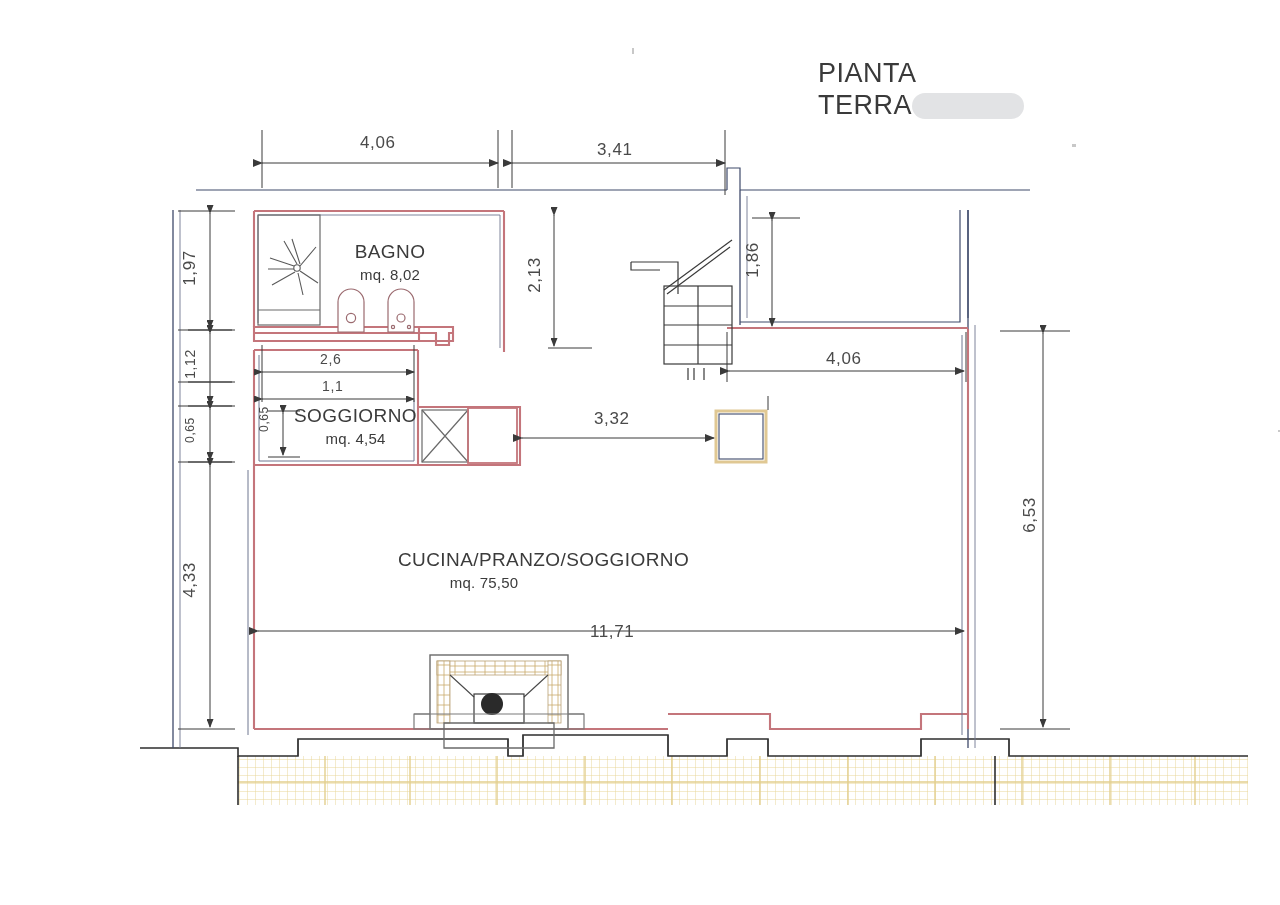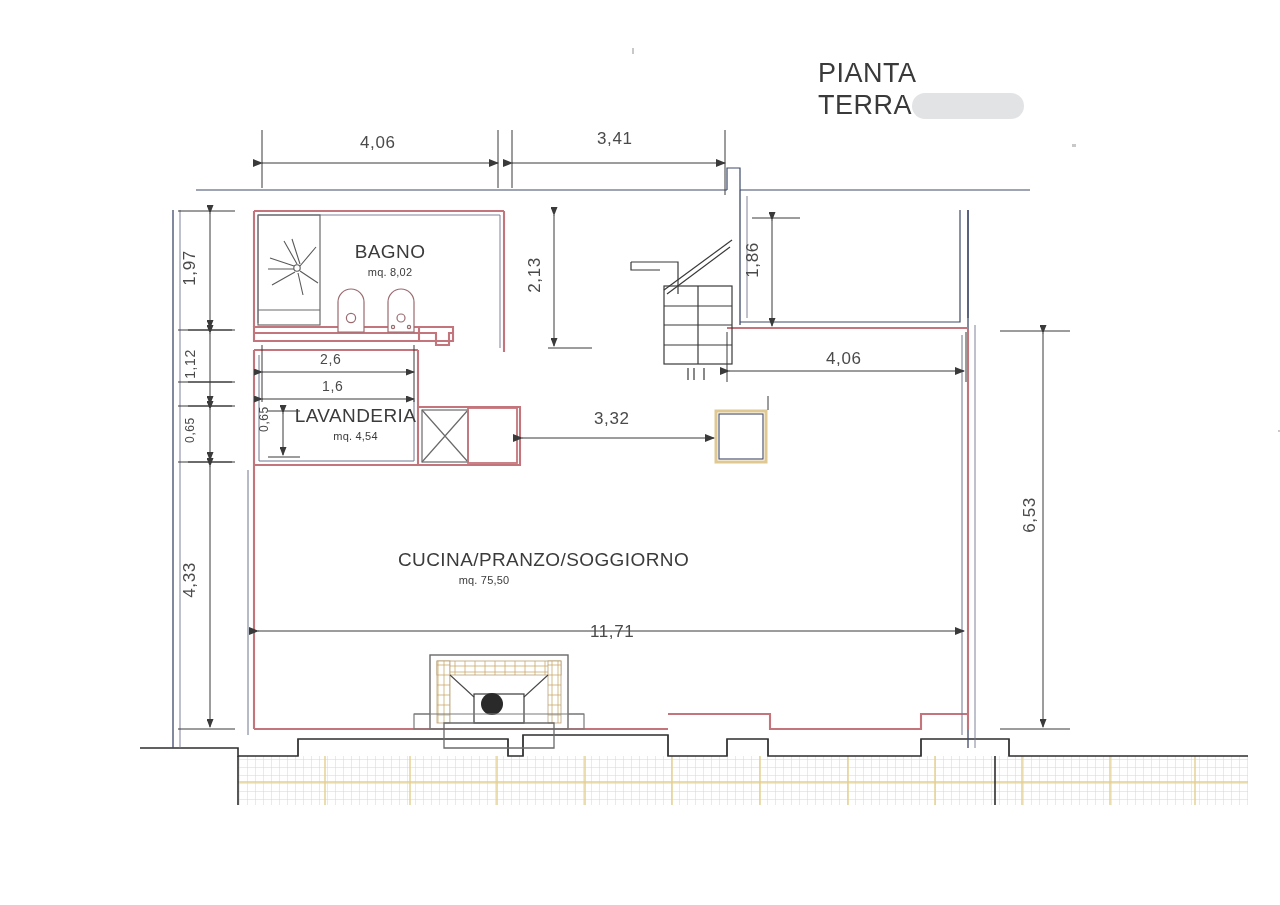--- a/index.html
+++ b/index.html
@@ -46,21 +46,21 @@
     border-radius: 13px;
   }
   .room-label {
     position: absolute;
     text-align: center;
     color: #3b3b3b;
     white-space: nowrap;
     font-family: "Liberation Sans", sans-serif;
   }
   .room-name { font-size: 19px; letter-spacing: 0.4px; }
-  .room-area { font-size: 11px; letter-spacing: 0.2px; margin-top: 3px; }
+  .room-area { font-size: 15px; letter-spacing: 0.2px; margin-top: 3px; }
   .dim-text {
     position: absolute;
     color: #4a4a4a;
     white-space: nowrap;
     font-family: "Liberation Sans", sans-serif;
     font-size: 17px;
     letter-spacing: 0.6px;
   }
   .dim-small { font-size: 14px; }
   .dim-tiny { font-size: 12px; }
@@ -368,43 +368,43 @@
       <span class="redaction"></span>
     </span>
   </div>
 
   <div class="room-label" style="left:330px; top:241px; width:120px;">
     <div class="room-name">BAGNO</div>
     <div class="room-area">mq. 8,02</div>
   </div>
 
   <div class="room-label" style="left:288px; top:405px; width:135px;">
-    <div class="room-name">LAVANDERIA</div>
+    <div class="room-name">SOGGIORNO</div>
     <div class="room-area">mq. 4,54</div>
   </div>
 
   <div class="room-label" style="left:398px; top:549px; width:270px;">
     <div class="room-name">CUCINA/PRANZO/SOGGIORNO</div>
     <div class="room-area" style="margin-left:-98px;">mq. 75,50</div>
   </div>
 
   <div class="dim-text" style="left:360px; top:133px;">4,06</div>
-  <div class="dim-text" style="left:597px; top:129px;">3,41</div>
+  <div class="dim-text" style="left:597px; top:140px;">3,41</div>
 
   <div class="dim-text dim-vert" style="left:160px; top:258px; width:60px; text-align:center;">1,97</div>
   <div class="dim-text dim-vert dim-small" style="left:163px; top:356px; width:54px; text-align:center;">1,12</div>
   <div class="dim-text dim-vert dim-tiny" style="left:166px; top:423px; width:48px; text-align:center;">0,65</div>
   <div class="dim-text dim-vert" style="left:160px; top:570px; width:60px; text-align:center;">4,33</div>
 
   <div class="dim-text dim-vert" style="left:505px; top:265px; width:60px; text-align:center;">2,13</div>
   <div class="dim-text dim-vert" style="left:723px; top:250px; width:60px; text-align:center;">1,86</div>
 
   <div class="dim-text" style="left:826px; top:349px;">4,06</div>
 
   <div class="dim-text dim-small" style="left:320px; top:351px;">2,6</div>
-  <div class="dim-text dim-small" style="left:322px; top:378px;">1,6</div>
+  <div class="dim-text dim-small" style="left:322px; top:378px;">1,1</div>
   <div class="dim-text dim-vert dim-tiny" style="left:240px; top:412px; width:48px; text-align:center;">0,65</div>
 
   <div class="dim-text" style="left:594px; top:409px;">3,32</div>
   <div class="dim-text" style="left:590px; top:597px;margin-top:25px;">11,71</div>
   <div class="dim-text dim-vert" style="left:1000px; top:505px; width:60px; text-align:center;">6,53</div>
 
 </div>
 
 </body></html>

